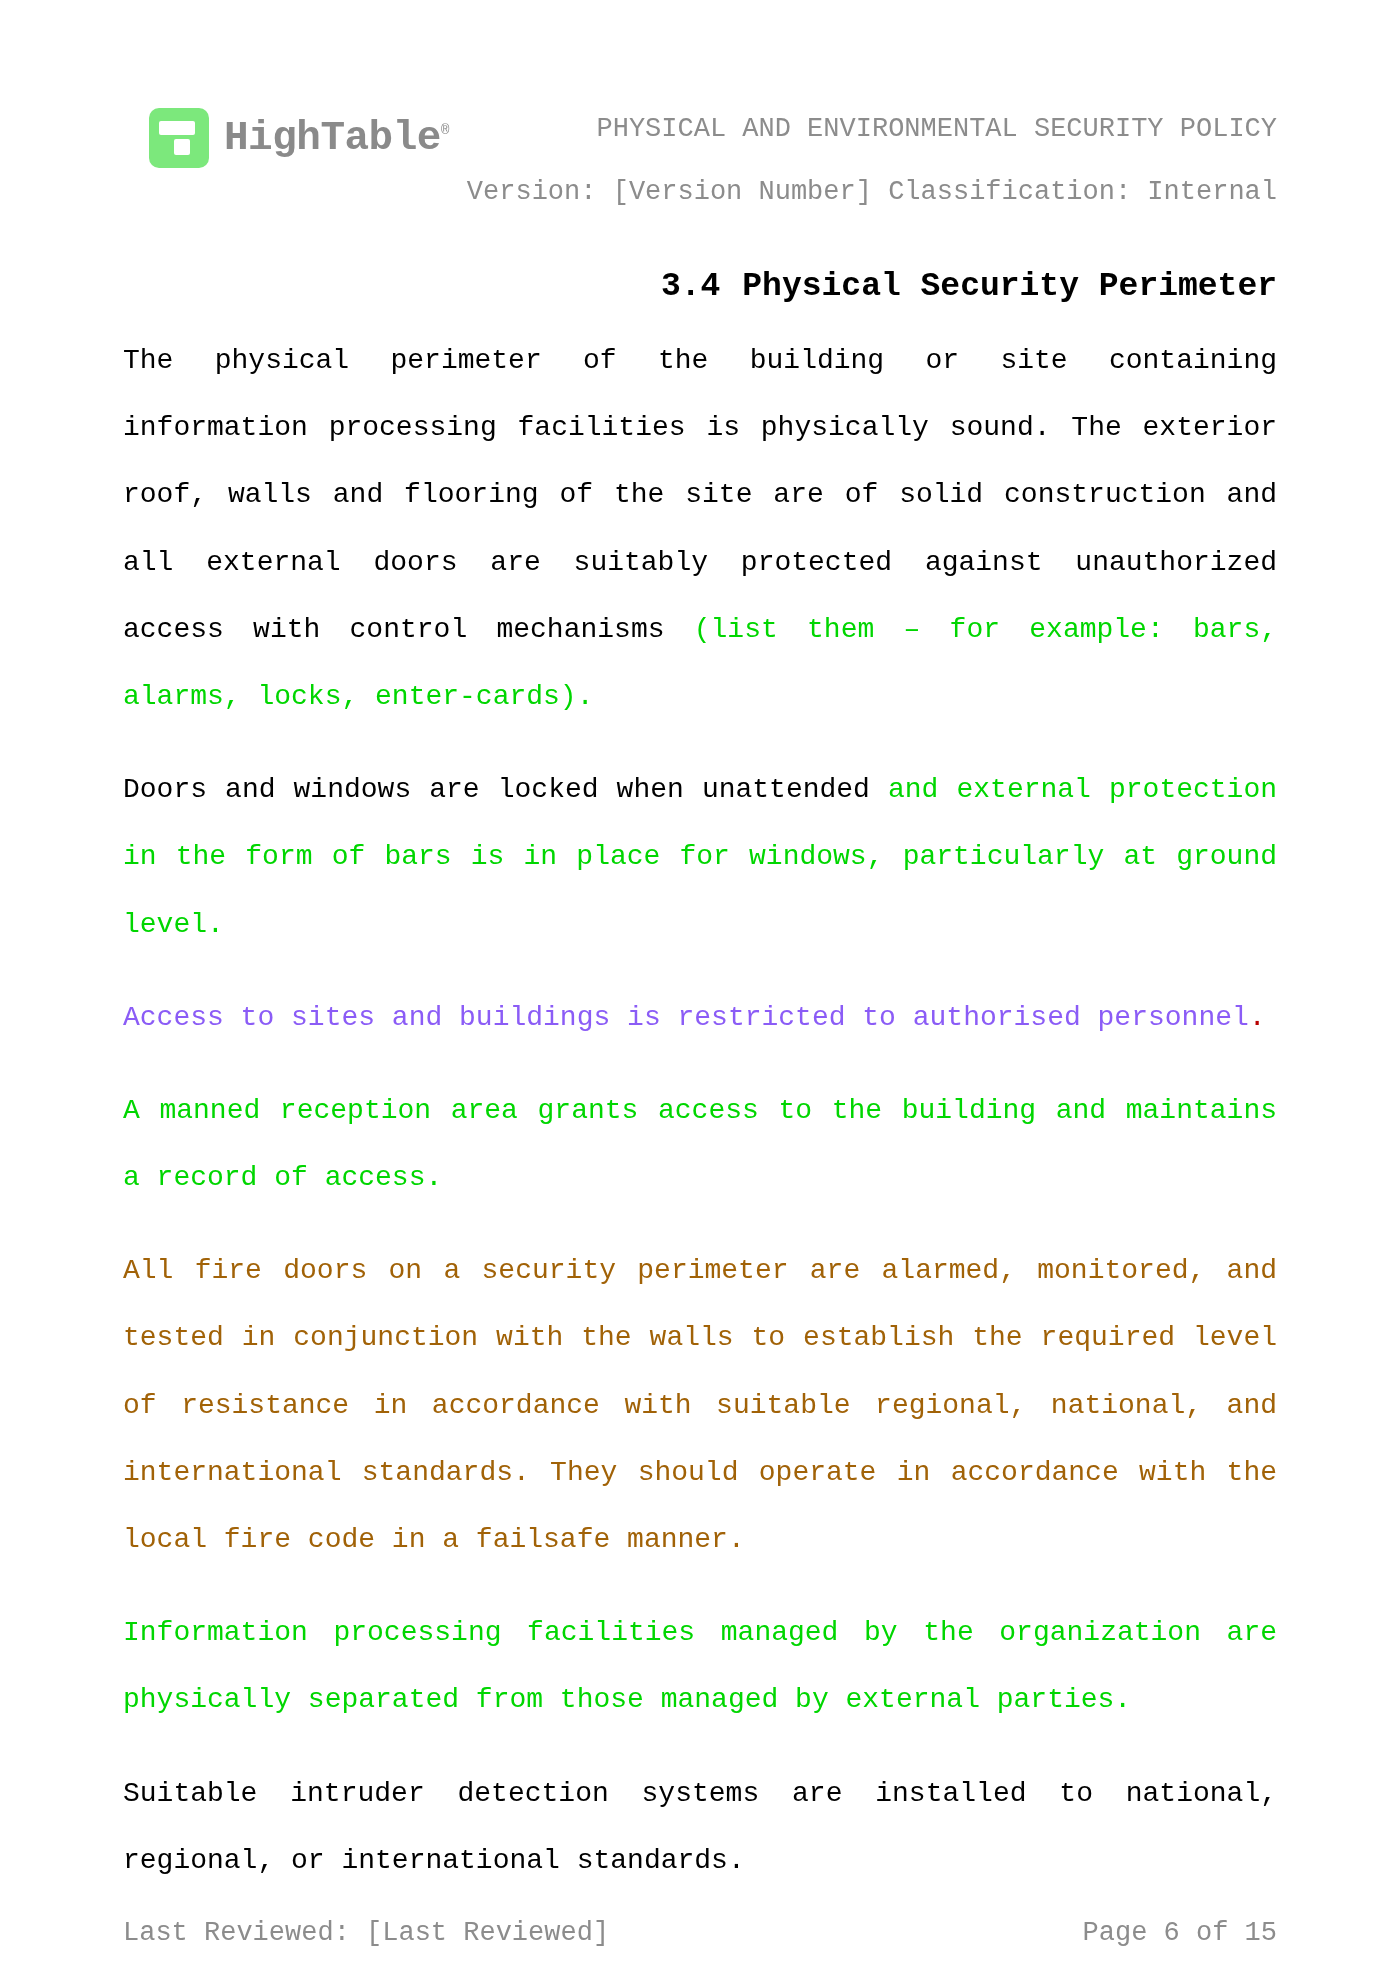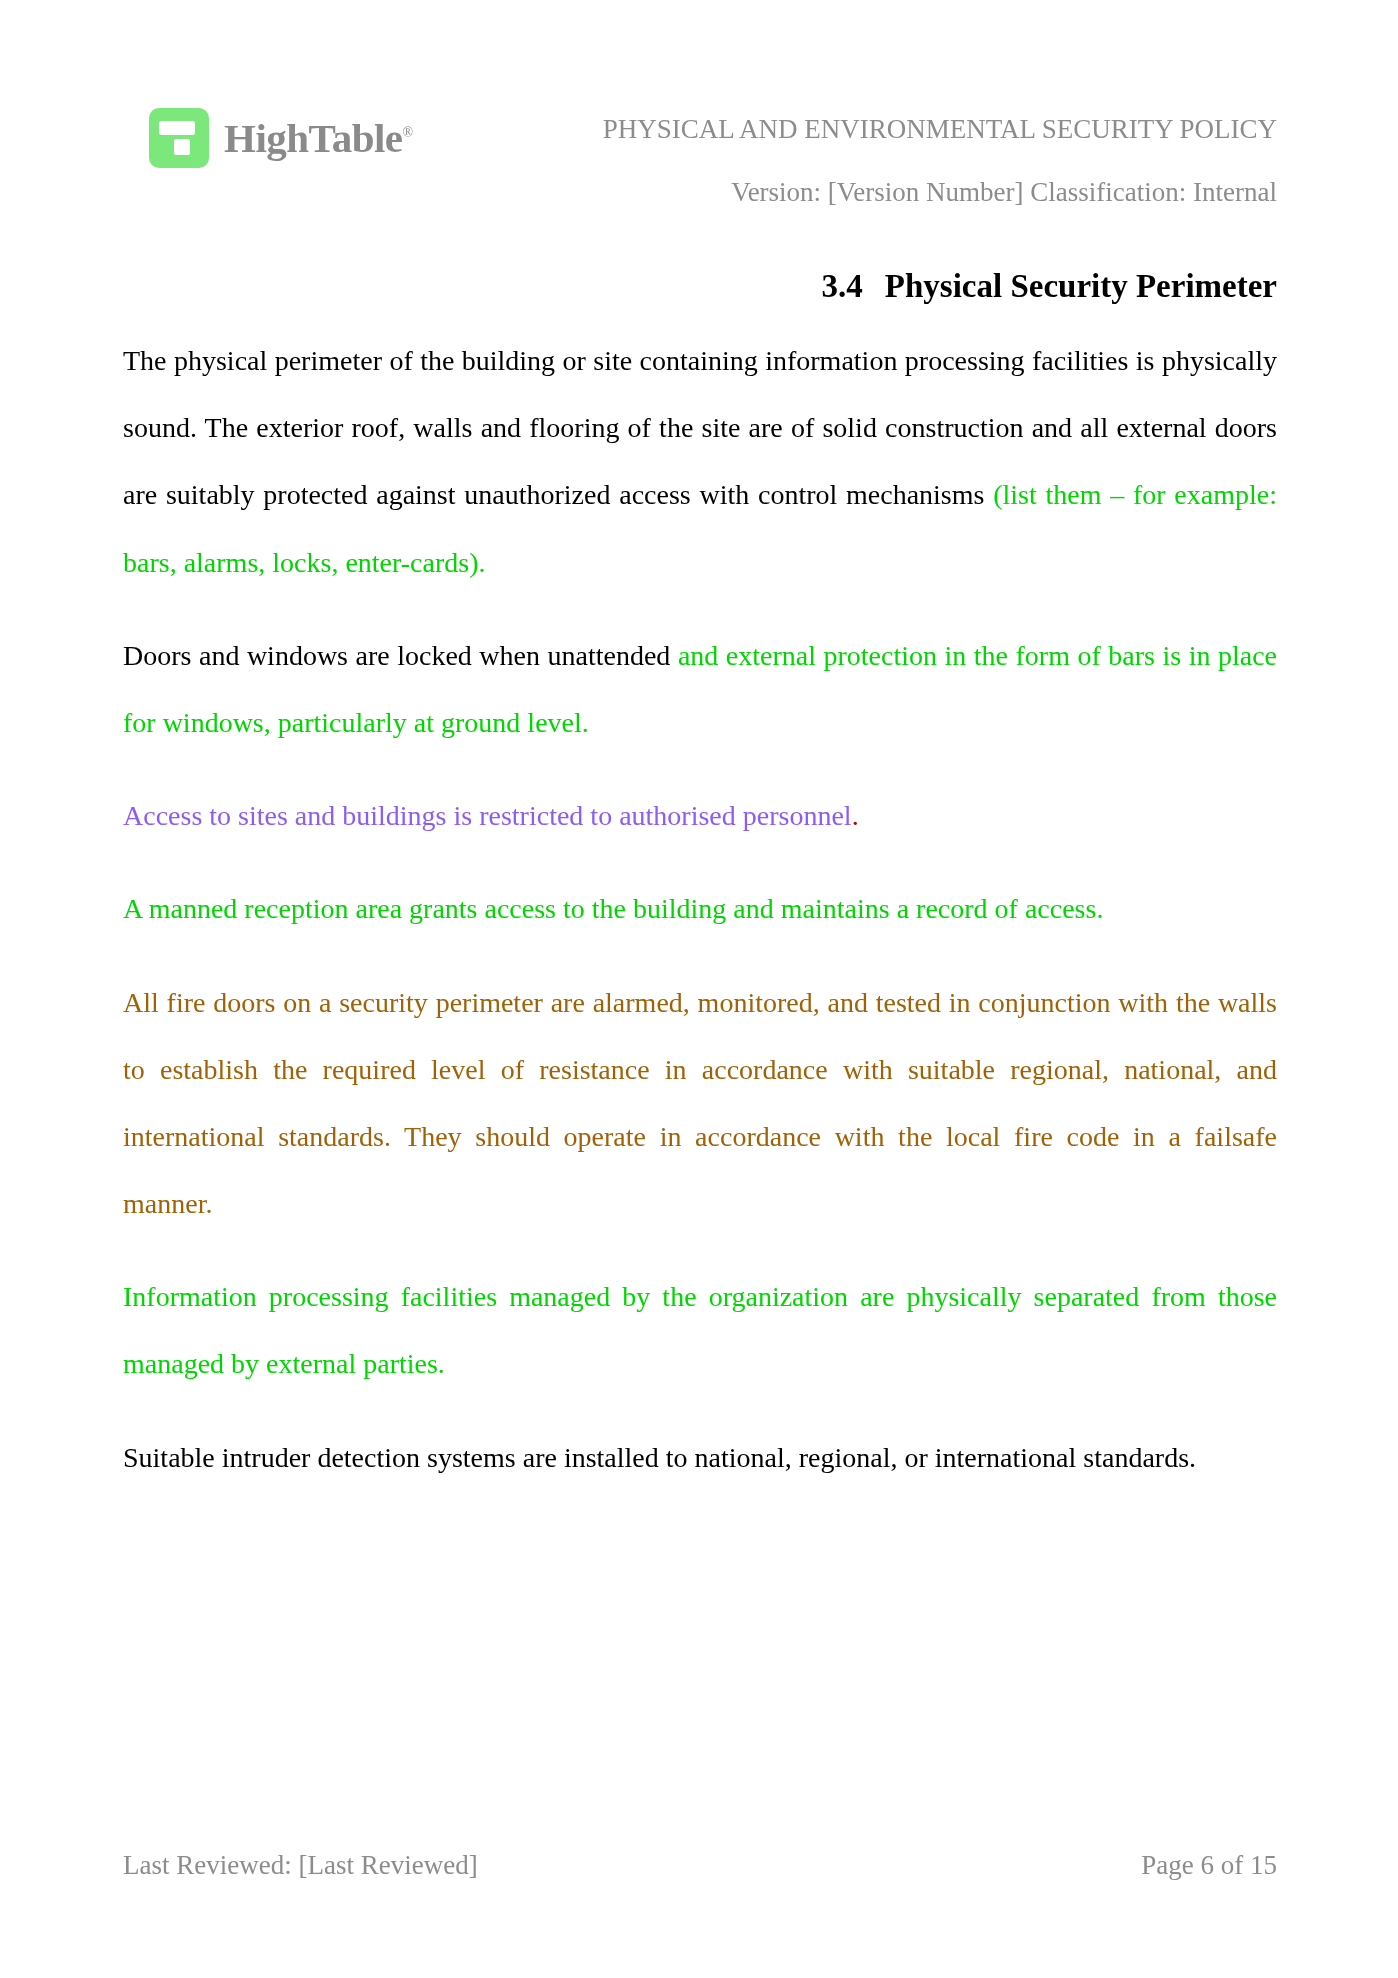--- a/index.html
+++ b/index.html
@@ -6,21 +6,21 @@
   .page {
     position: relative;
     width: 1398px;
     height: 1978px;
     margin: 0 auto;
     background: #ffffff;
     box-sizing: border-box;
     padding: 106px 121px 58px 123px;
     display: flex;
     flex-direction: column;
-    font-family: Liberation Serif, serif;
+    font-family: Liberation Mono, monospace;
     color: #000000;
     overflow: hidden;
   }
   
   .header-row {
     display: flex;
     justify-content: space-between;
     align-items: flex-start;
   }
   .logo-group {

